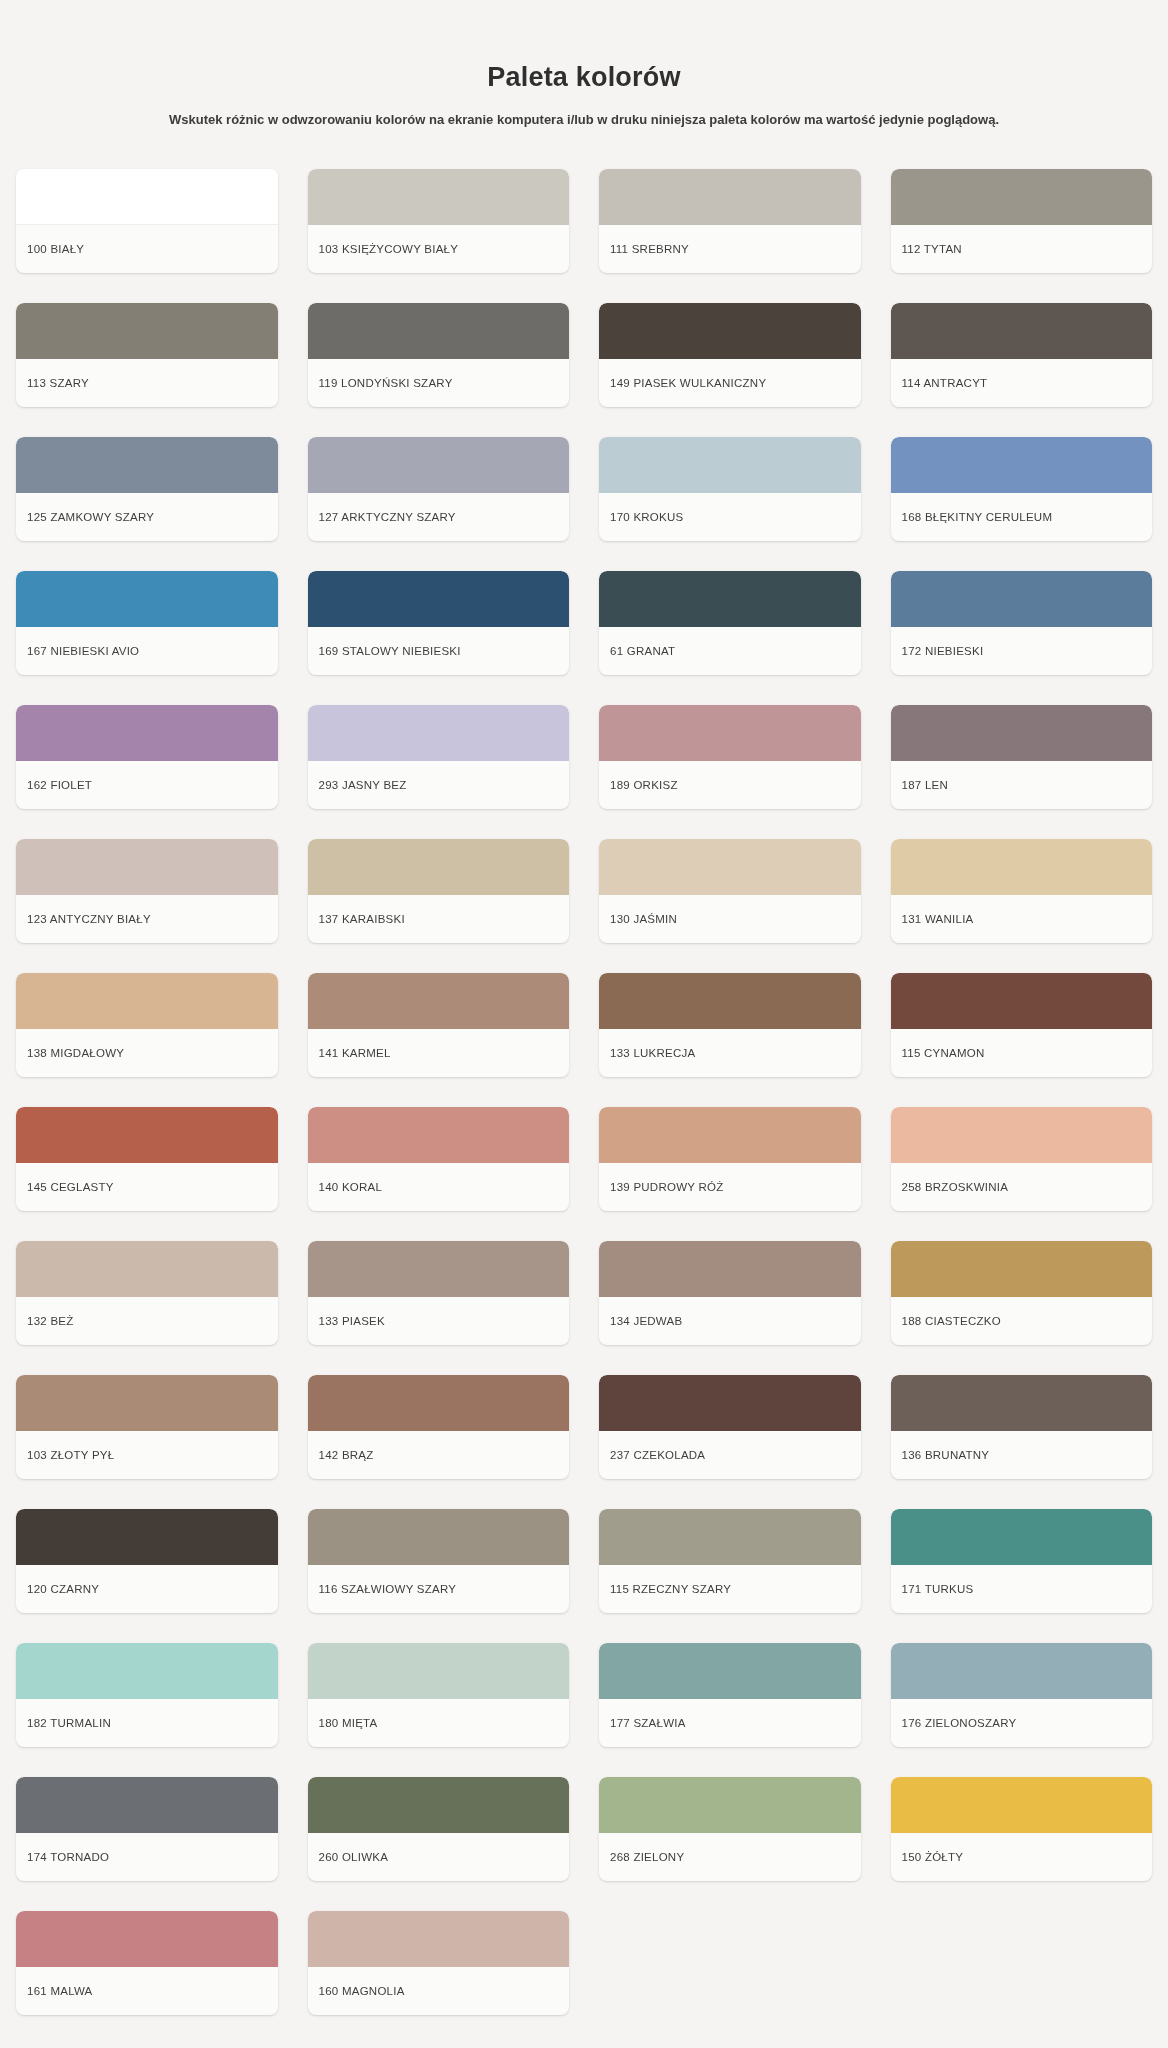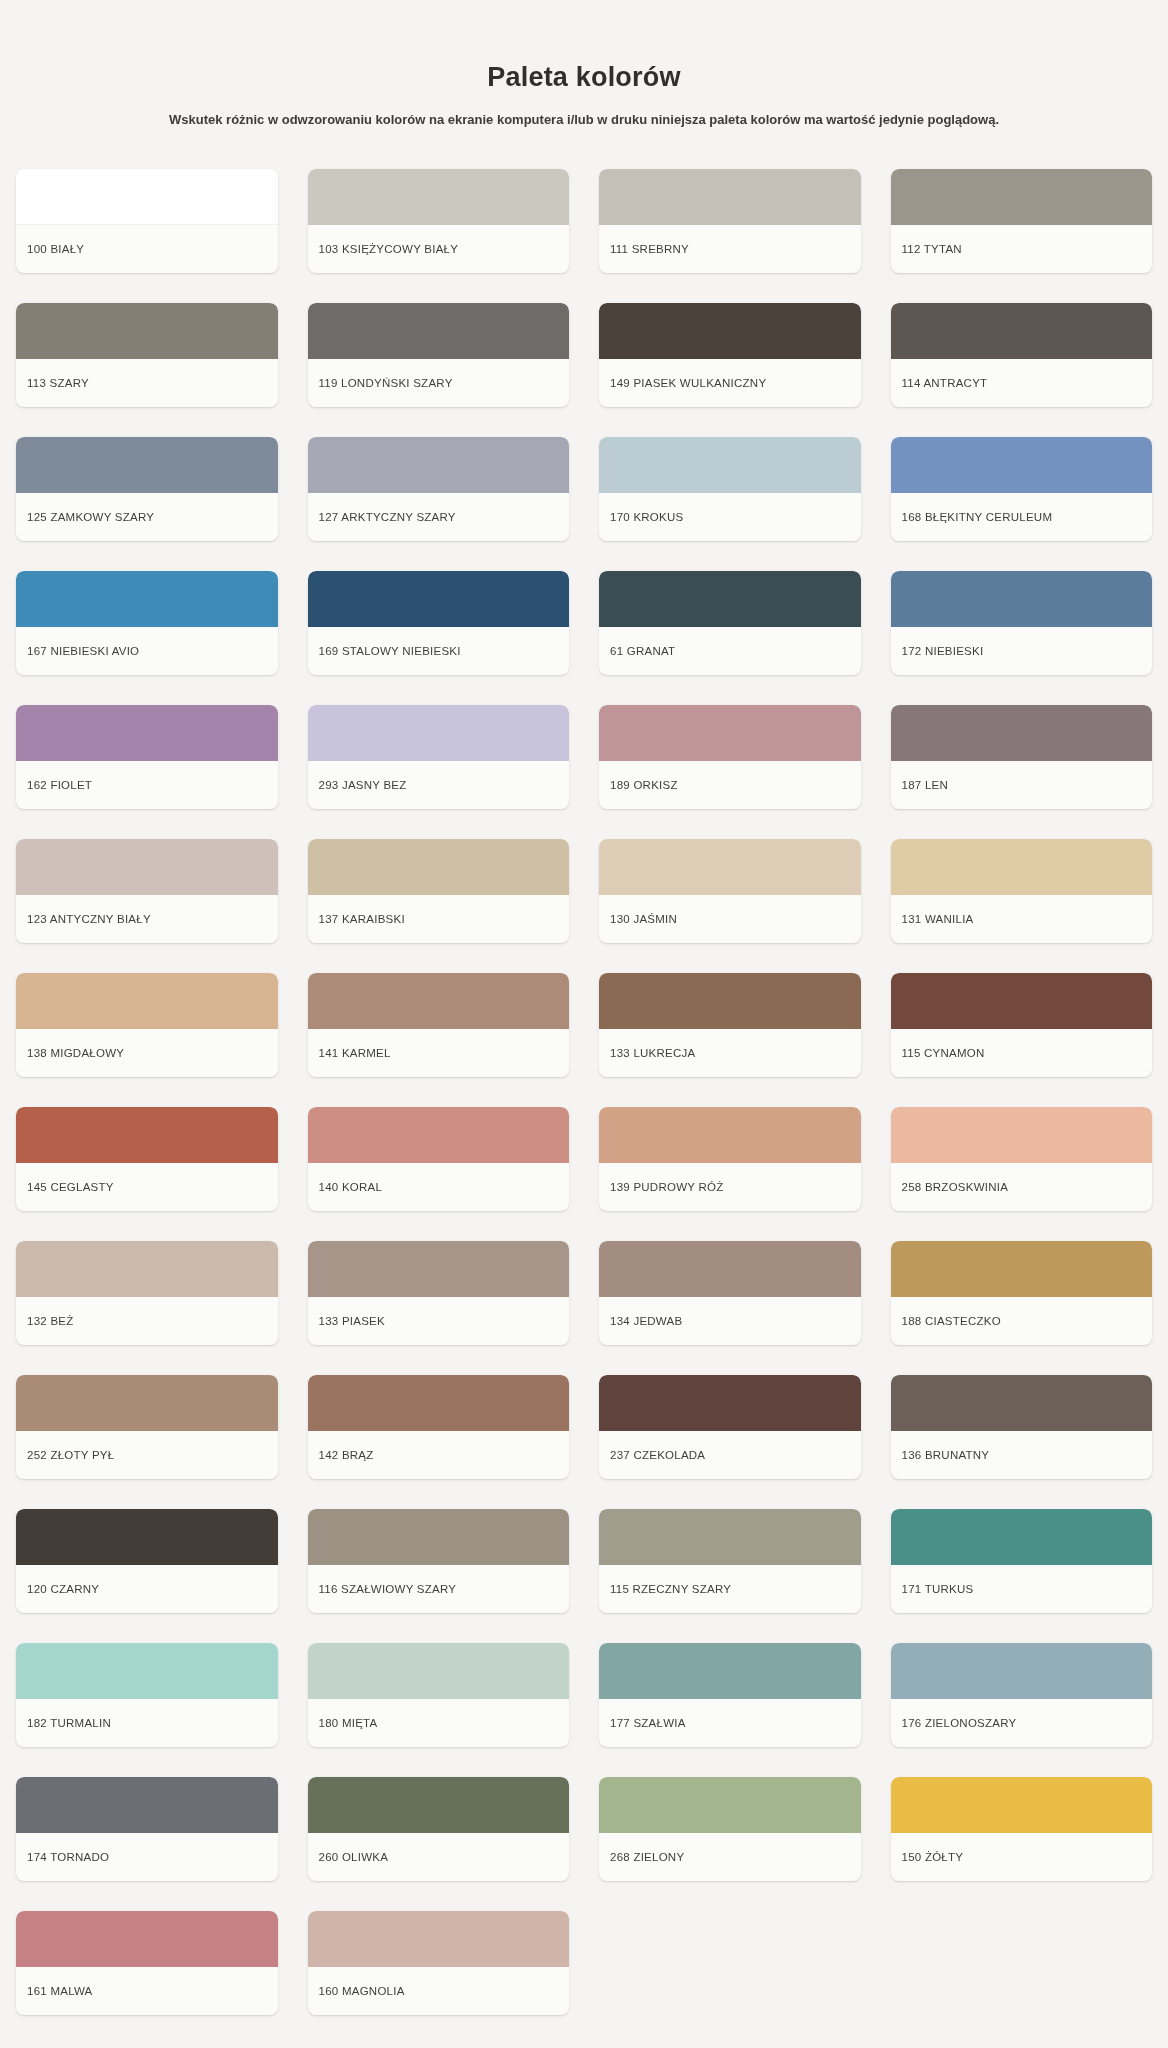--- a/index.html
+++ b/index.html
@@ -233,21 +233,21 @@
       <div class="swatch-card">
         <div class="swatch-color" style="background-color: rgb(162, 141, 128);"></div>
         <div class="swatch-label">134 JEDWAB</div>
       </div>
       <div class="swatch-card">
         <div class="swatch-color" style="background-color: rgb(189, 154, 92);"></div>
         <div class="swatch-label">188 CIASTECZKO</div>
       </div>
       <div class="swatch-card">
         <div class="swatch-color" style="background-color: rgb(169, 139, 118);"></div>
-        <div class="swatch-label">252 ZŁOTY PYŁ</div>
+        <div class="swatch-label">103 ZŁOTY PYŁ</div>
       </div>
       <div class="swatch-card">
         <div class="swatch-color" style="background-color: rgb(154, 116, 97);"></div>
         <div class="swatch-label">142 BRĄZ</div>
       </div>
       <div class="swatch-card">
         <div class="swatch-color" style="background-color: rgb(94, 68, 60);"></div>
         <div class="swatch-label">237 CZEKOLADA</div>
       </div>
       <div class="swatch-card">

